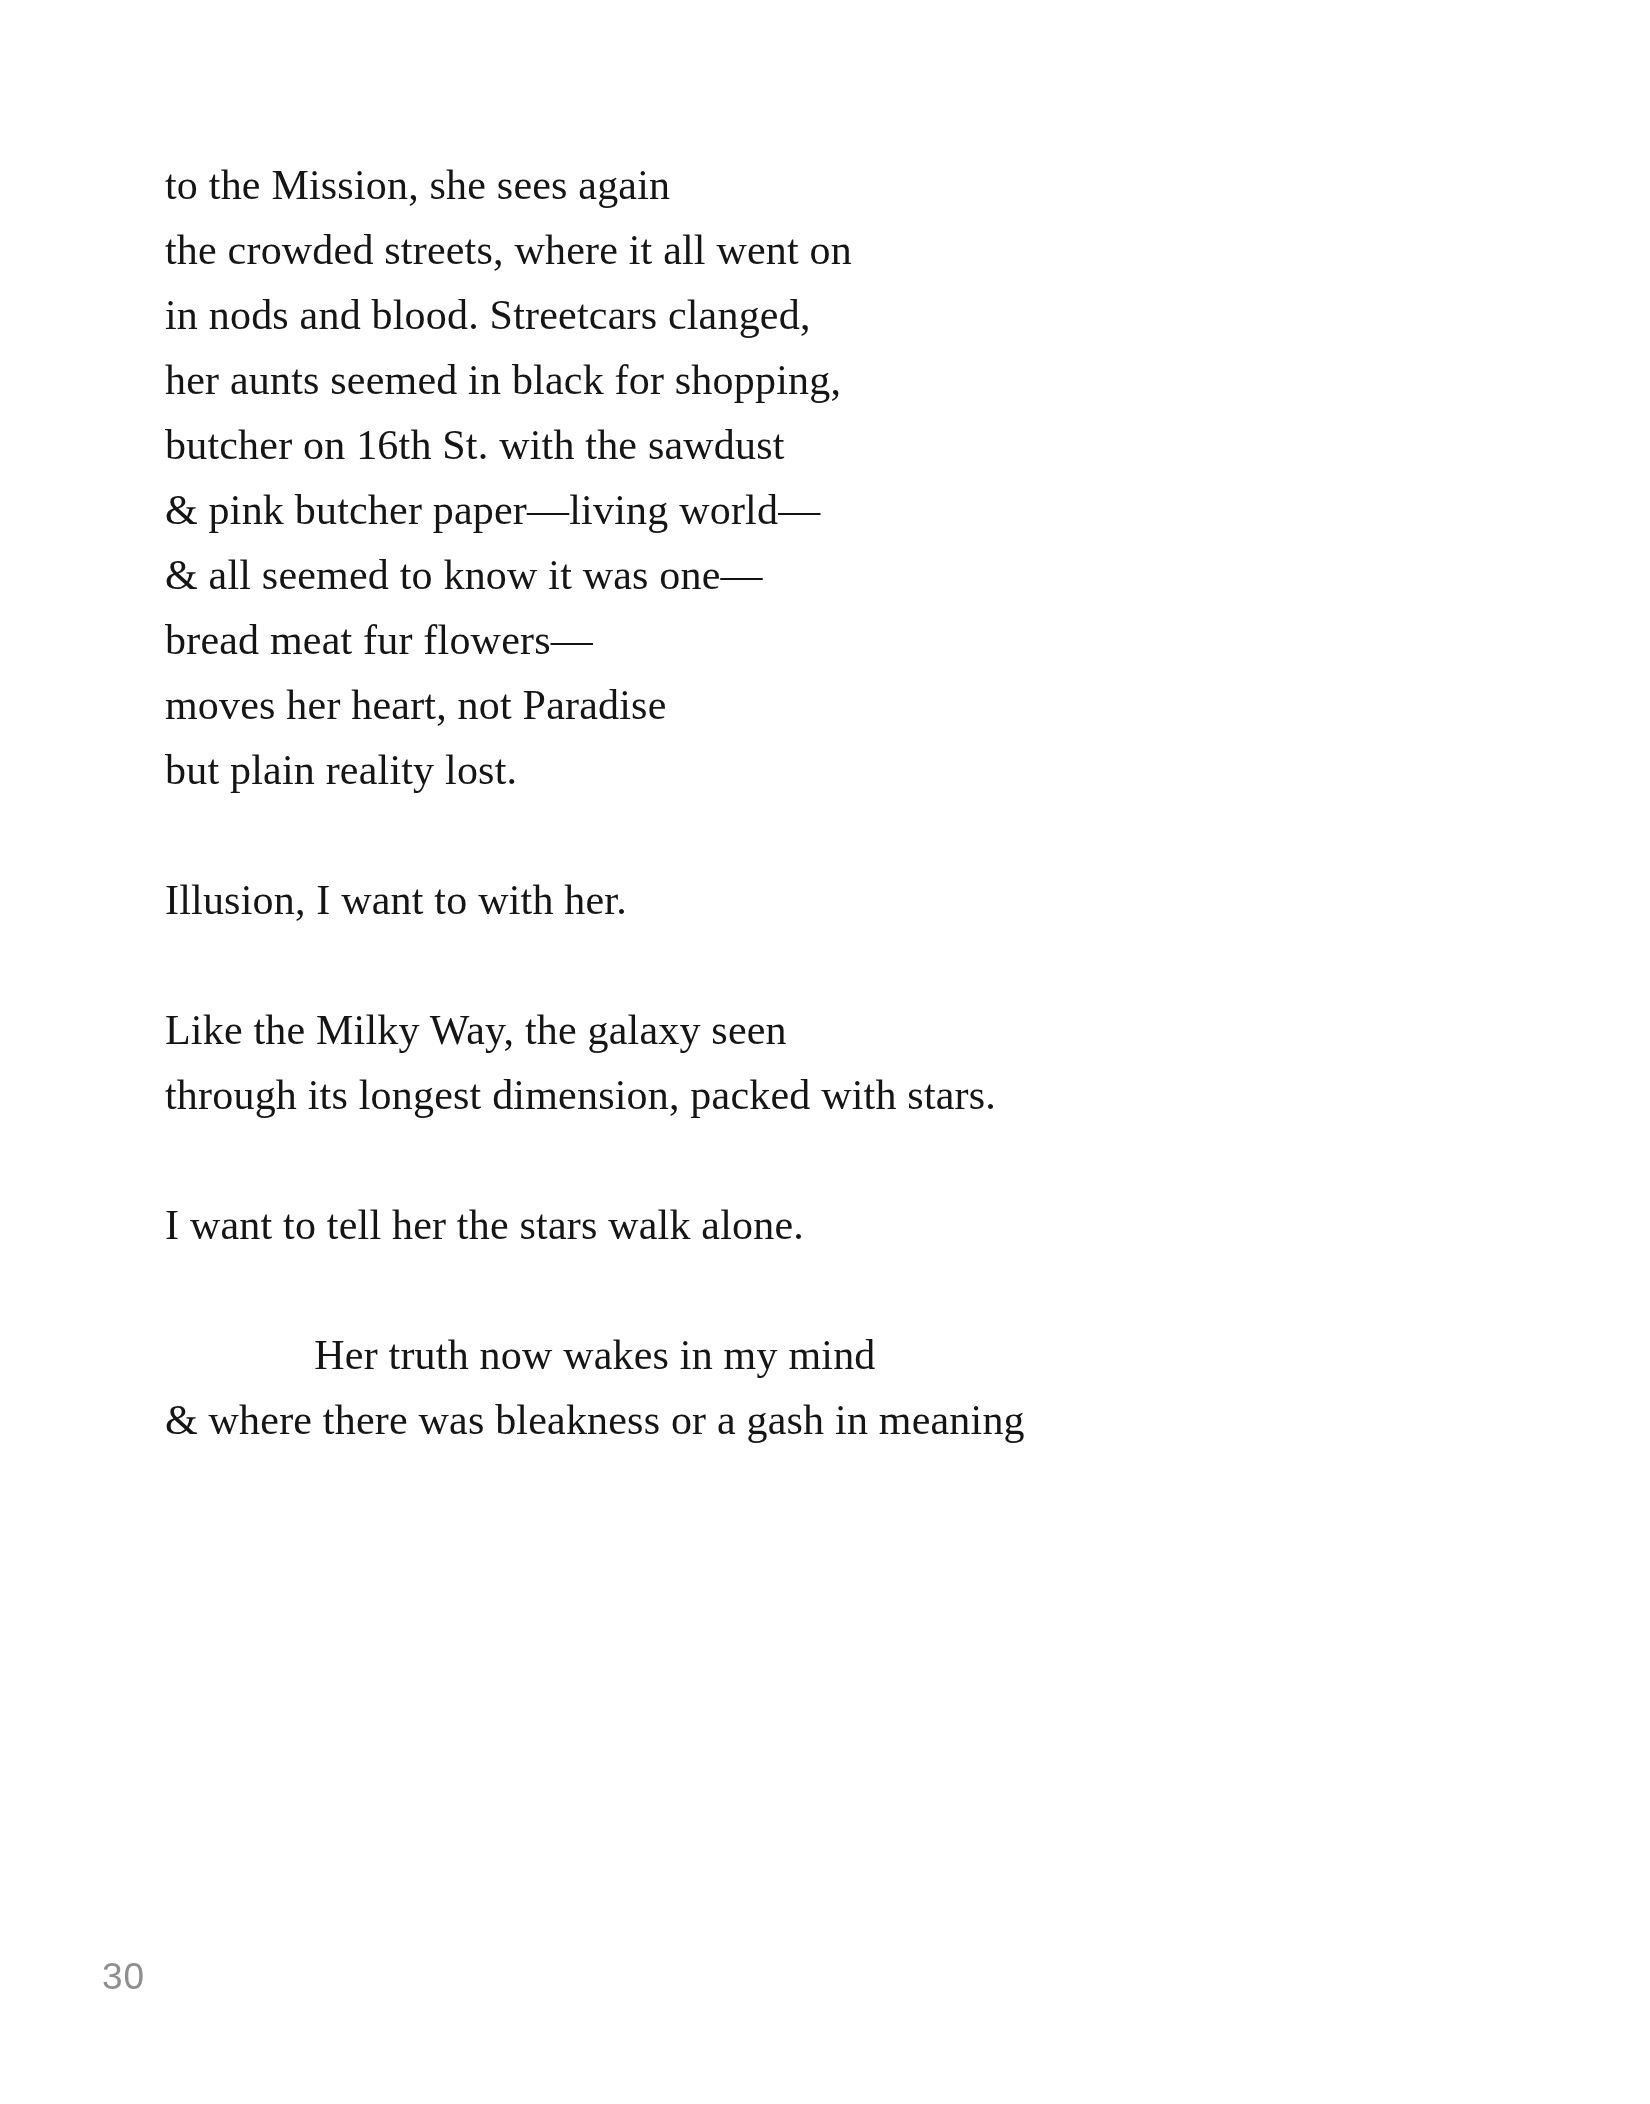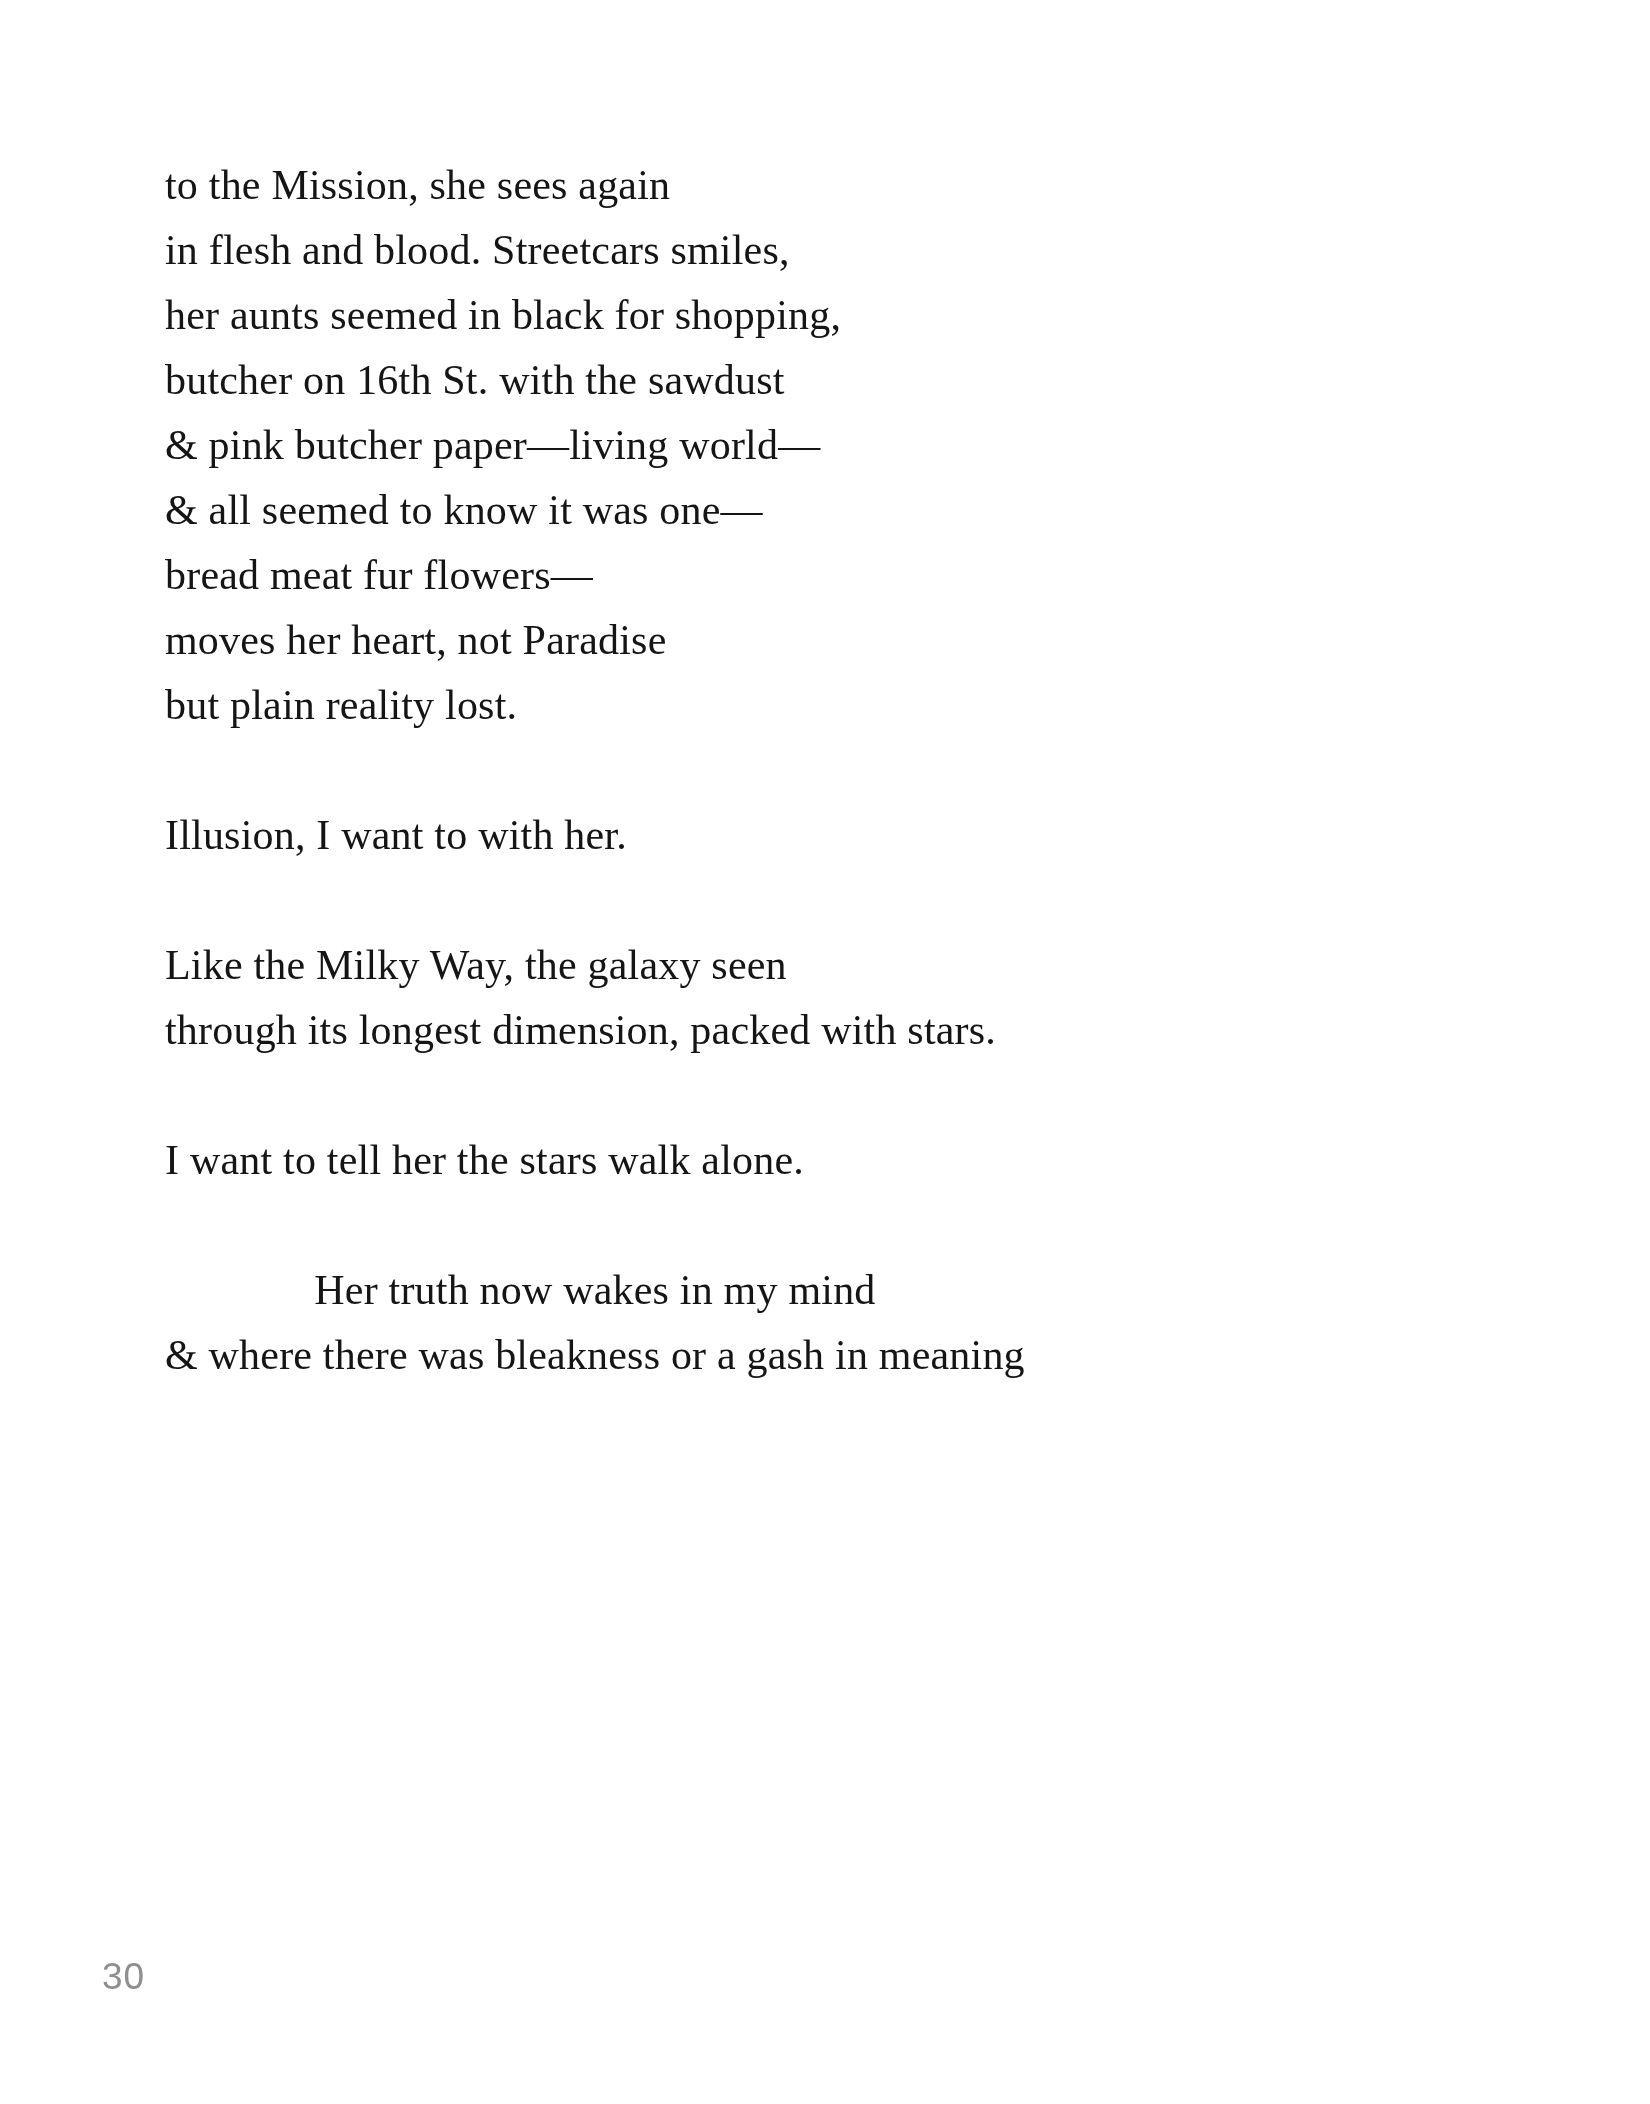--- a/index.html
+++ b/index.html
@@ -48,21 +48,22 @@
     letter-spacing: 1px;
   }
 </style>
 </head>
 <body>
 
 <div class="page" style="background: rgb(255, 255, 255);">
   <main class="poem" id="poem" style="color: rgb(21, 21, 21);">
       <div class="stanza">
         <div class="line">to the Mission, she sees again</div>
-        <div class="line">in flesh and blood. Streetcars smiles,</div>
+        <div class="line">the crowded streets, where it all went on</div>
+        <div class="line">in nods and blood. Streetcars clanged,</div>
         <div class="line">her aunts seemed in black for shopping,</div>
         <div class="line">butcher on 16th St. with the sawdust</div>
         <div class="line">&amp; pink butcher paper—living world—</div>
         <div class="line">&amp; all seemed to know it was one—</div>
         <div class="line">bread meat fur flowers—</div>
         <div class="line">moves her heart, not Paradise</div>
         <div class="line">but plain reality lost.</div>
       </div>
       <div class="stanza">
         <div class="line">Illusion, I want to with her.</div>

